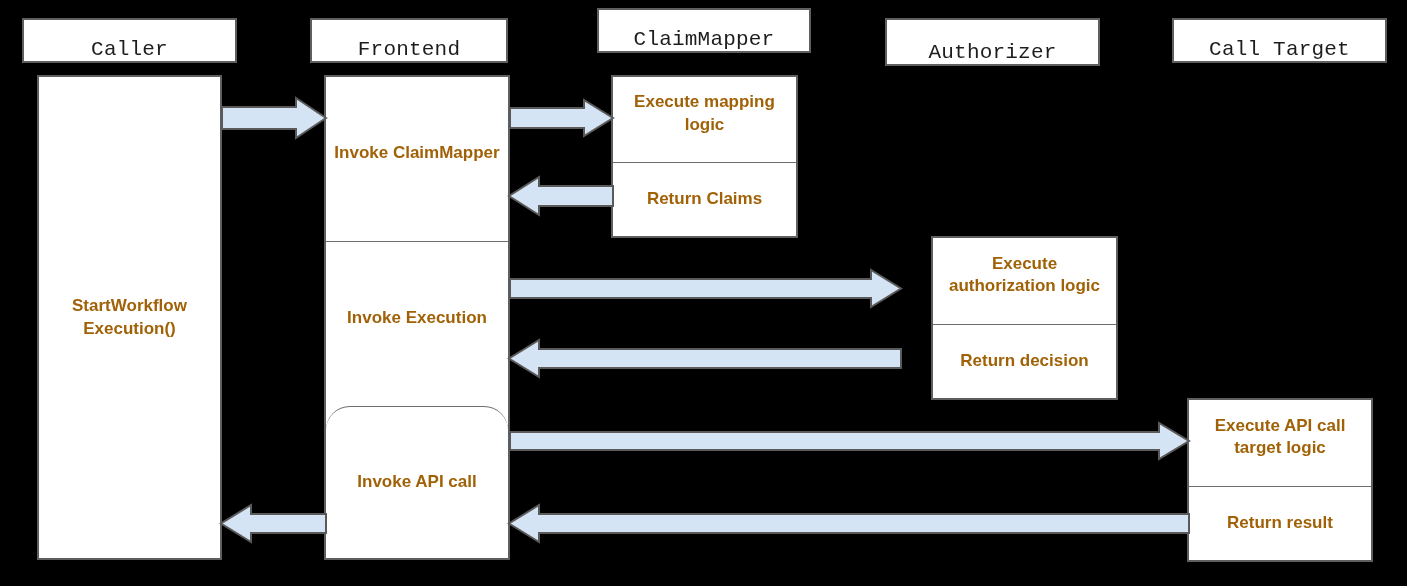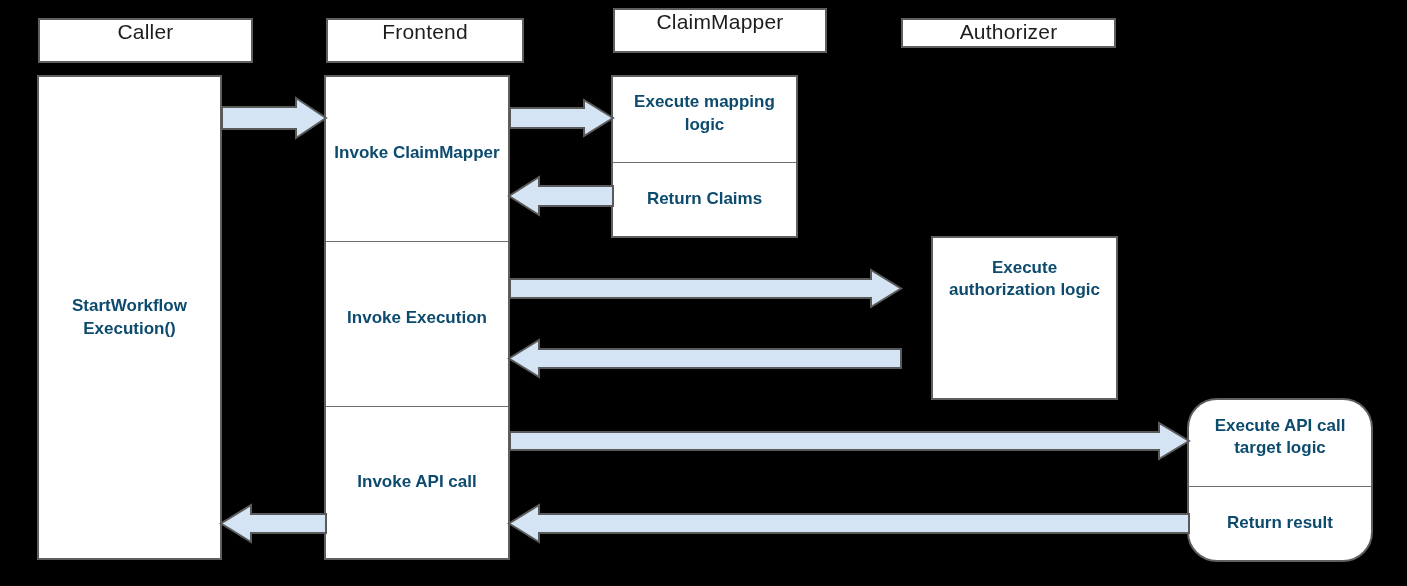--- a/index.html
+++ b/index.html
@@ -18,46 +18,45 @@
     background: #000000;
     overflow: hidden;
   }
   
   .lifeline-head {
     position: absolute;
     background: #ffffff;
     border: 2px solid #5f5f5f;
     box-sizing: border-box;
     display: flex;
-    align-items: flex-start;
+    align-items: flex-end;
     justify-content: center;
     color: #1d1d1d;
     font-size: 21px;
     font-weight: 400;
     letter-spacing: .2px;
-    font-family: Liberation Sans, sans-serif;
-    margin-left: 16px;
+    font-family: Liberation Mono, monospace;
   }
   
   .activation {
     position: absolute;
     background: #ffffff;
     border: 2px solid #5f5f5f;
     box-sizing: border-box;
     display: flex;
     flex-direction: column;
   }
   .seg {
     position: relative;
     box-sizing: border-box;
     display: flex;
     align-items: center;
     justify-content: center;
     text-align: center;
-    color: #0c4a6e;
+    color: #a16207;
     font-weight: bold;
     font-size: 17px;
     line-height: 1.32;
     padding: 0 6px;
     font-family: "Liberation Sans", sans-serif;
   }
   .seg + .seg {
     border-top: 1.5px solid #6d6d6d;
     margin-top: 12px;
   }
@@ -79,59 +78,65 @@
   </div>
 
   <div class="lifeline-head" style="left:310px; top:18px; width:198px; height:45px;">
     <span>Frontend</span>
   </div>
 
   <div class="lifeline-head" style="left:597px; top:8px; width:214px; height:45px;">
     <span>ClaimMapper</span>
   </div>
 
-  <div class="lifeline-head" style="left:885px; top:18px; width:215px; height:30px;">
+  <div class="lifeline-head" style="left:885px; top:18px; width:215px; height:48px;">
     <span>Authorizer</span>
   </div>
 
+  <div class="lifeline-head" style="left:1172px; top:18px; width:215px; height:45px;">
+    <span>Call Target</span>
+  </div>
 
   <div class="activation" style="left:37px; top:75px; width:185px; height:485px;">
     <div class="seg" style="height:100%;">
       <span>StartWorkflow Execution()</span>
     </div>
   </div>
 
   <div class="activation" style="left:324px; top:75px; width:186px; height:485px;">
     <div class="seg" style="height:160px;">
       <span>Invoke ClaimMapper</span>
     </div>
     <div class="seg" style="height:161px;">
       <span>Invoke Execution</span>
     </div>
-    <div class="seg" style="height:160px;">
+    <div class="seg" style="height:160px;border-radius:24px;">
       <span>Invoke API call</span>
     </div>
   </div>
 
   <div class="activation" style="left:611px; top:75px; width:187px; height:163px;">
     <div class="seg" style="height:81px;">
       <span>Execute mapping logic</span>
     </div>
     <div class="seg" style="height:82px;">
       <span>Return Claims</span>
     </div>
   </div>
 
   <div class="activation" style="left:931px; top:236px; width:187px; height:164px;">
     <div class="seg" style="height:82px;">
       <span>Execute authorization logic</span>
     </div>
+    <div class="seg" style="height:82px;">
+      <span>Return decision</span>
+    </div>
   </div>
 
-  <div class="activation" style="left:1187px; top:398px; width:186px; height:164px;border-radius:30px;">
+  <div class="activation" style="left:1187px; top:398px; width:186px; height:164px;">
     <div class="seg" style="height:82px;">
       <span>Execute API call target logic</span>
     </div>
     <div class="seg" style="height:82px;text-align:center;">
       <span>Return result</span>
     </div>
   </div>
 
   <div class="arrow" style="left:222px; top:98px; width:104px; height:40px;">
     <svg width="104" height="40" viewBox="0 0 104 40">

